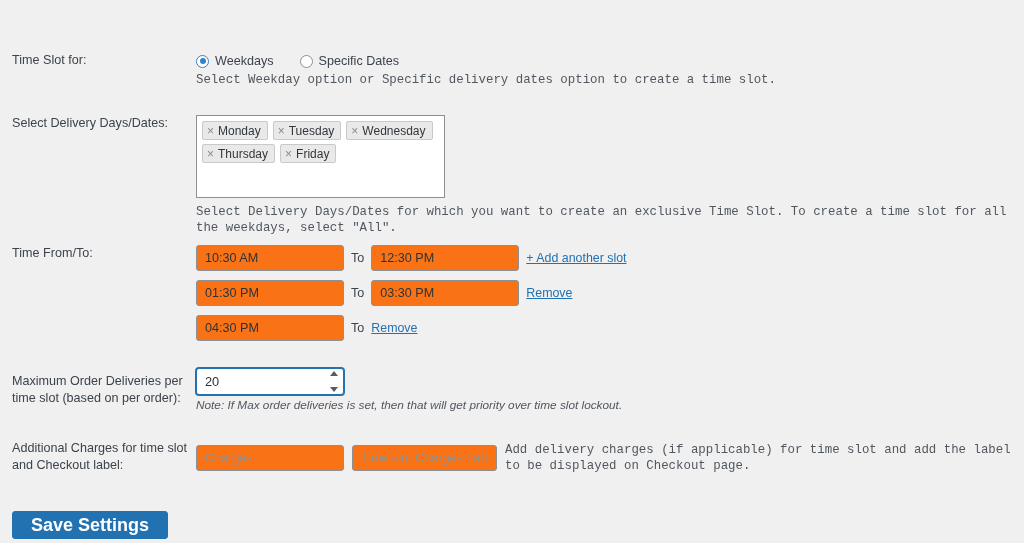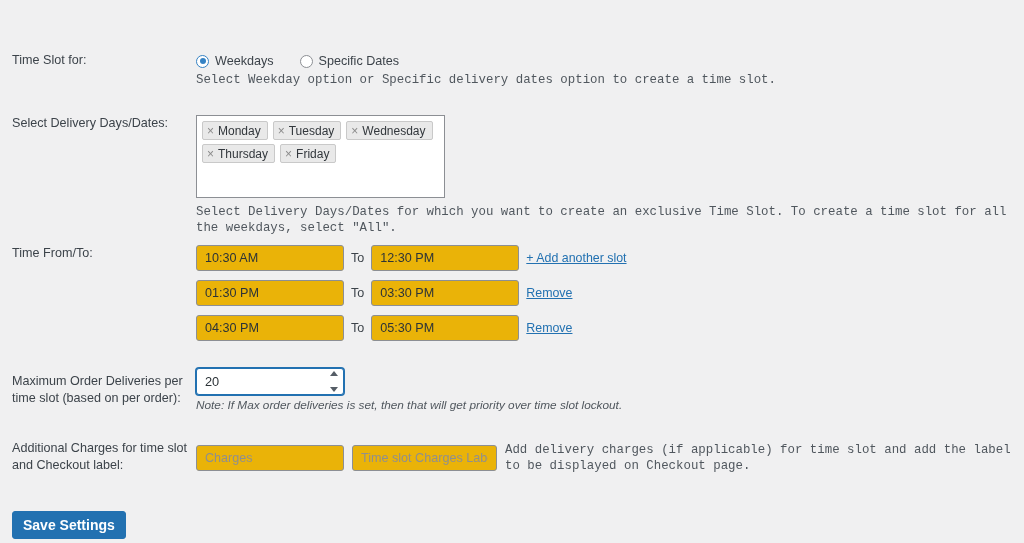--- a/index.html
+++ b/index.html
@@ -150,21 +150,21 @@
     font-size: 12px;
     line-height: 1;
   }
 
   
   .txt-input {
     box-sizing: border-box;
     height: 26px;
     border: 1px solid #8c8f94;
     border-radius: 3px;
-    background: #eab308;
+    background: #f97316;
     font-family: "Liberation Sans", sans-serif;
     font-size: 12.6px;
     color: #2c3338;
     padding: 4px 8px;
     outline: none;
   }
   .txt-input::placeholder { color: #8f8f8f; opacity: 1; }
   .time-input { width: 148px; }
 
   .to-label {
@@ -225,23 +225,23 @@
   .spin-up { border-bottom: 5px solid #555d66; }
   .spin-down { border-top: 5px solid #555d66; }
 
   
   .btn-primary {
     background: #2271b1;
     border: 1px solid #2271b1;
     border-radius: 3px;
     color: #fff;
     font-family: "Liberation Sans", sans-serif;
-    font-size: 14px;
+    font-size: 18px;
     font-weight: bold;
-    padding: 0 10px;
+    padding: 0 18px;
     height: 28px;
     line-height: 26px;
     cursor: pointer;
   }
 </style>
 </head>
 <body>
 
 <div class="page">
 
@@ -303,21 +303,20 @@
       <div class="slot-row" style="margin-top:9px;align-items:center;">
         <input class="txt-input time-input" value="01:30 PM" style="">
         <span class="to-label">To</span>
         <input class="txt-input time-input" value="03:30 PM" style="">
         <span class="link">Remove</span>
       </div>
 
       <div class="slot-row" style="margin-top:9px;">
         <input class="txt-input time-input" value="04:30 PM" style="">
         <span class="to-label">To</span>
-        <input class="txt-input time-input" value="05:30 PM" style="">
         <span class="link">Remove</span>
       </div>
 
     </div>
   </div>
 
   <div class="form-row" style="top:373px;">
     <div class="row-label">Maximum Order Deliveries per time slot (based on per order):</div>
     <div class="row-field" style="position:absolute;top:-5px;display:flex;align-items:flex-start;gap:7px;">
       <div class="num-wrap">

